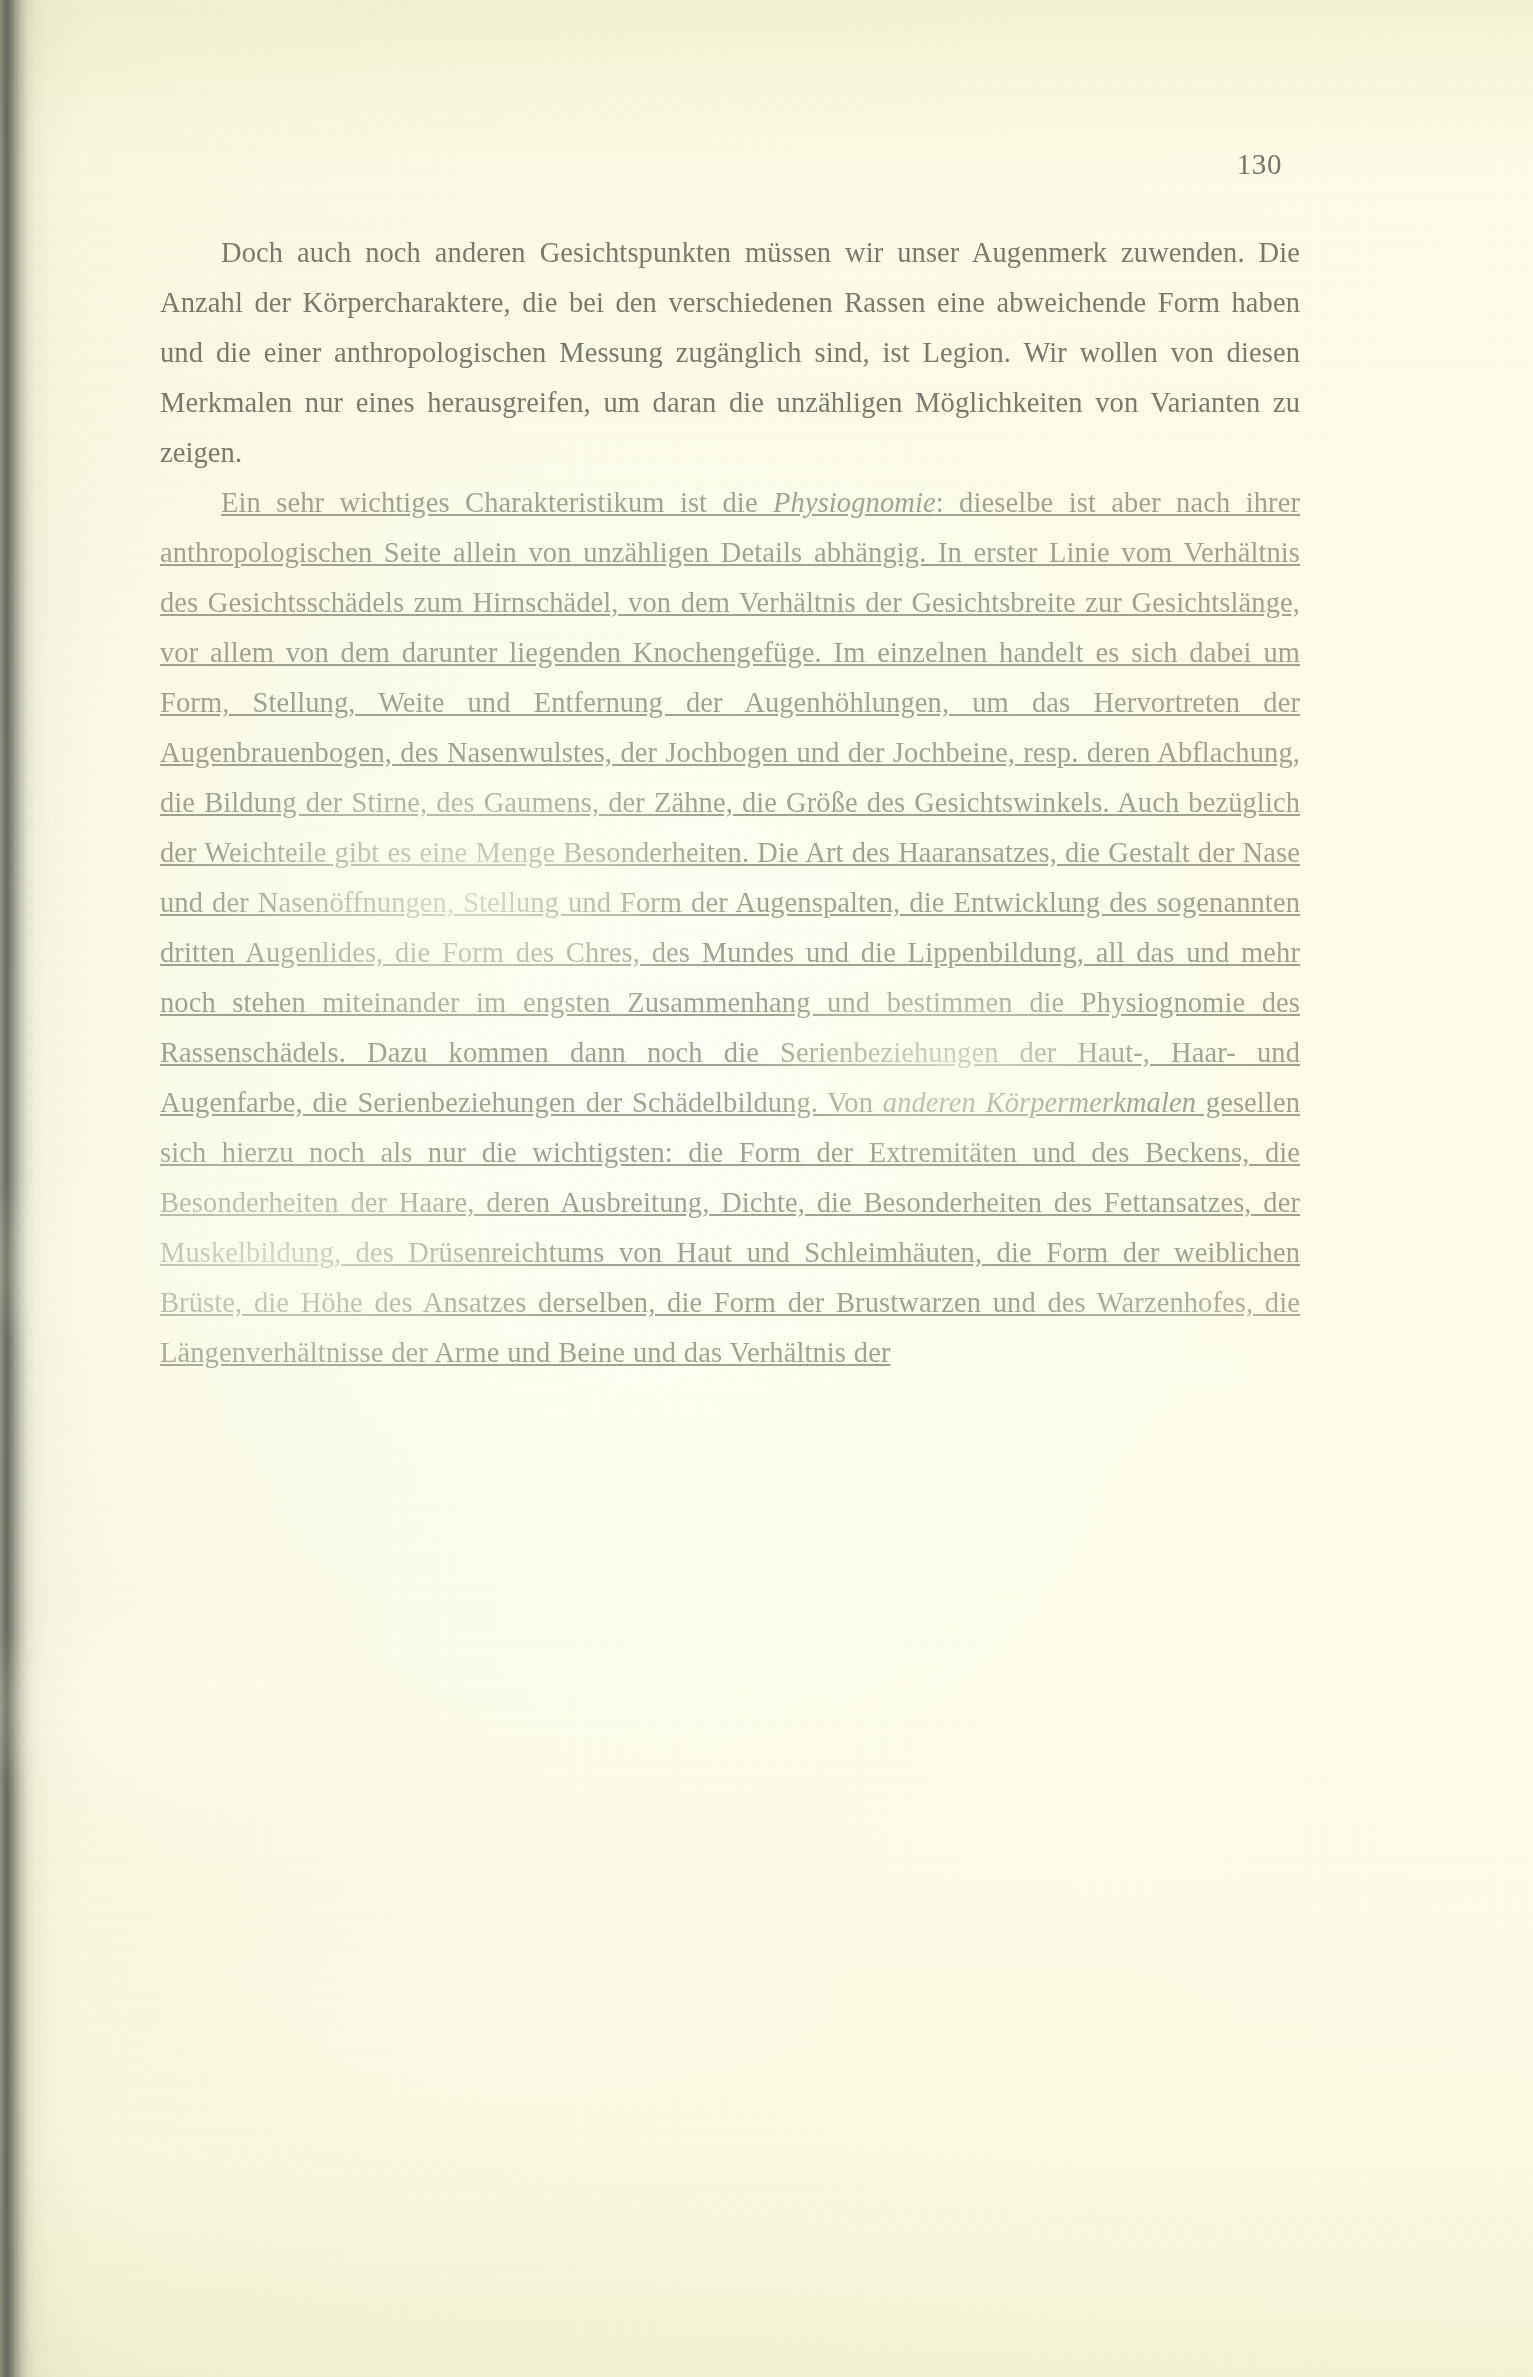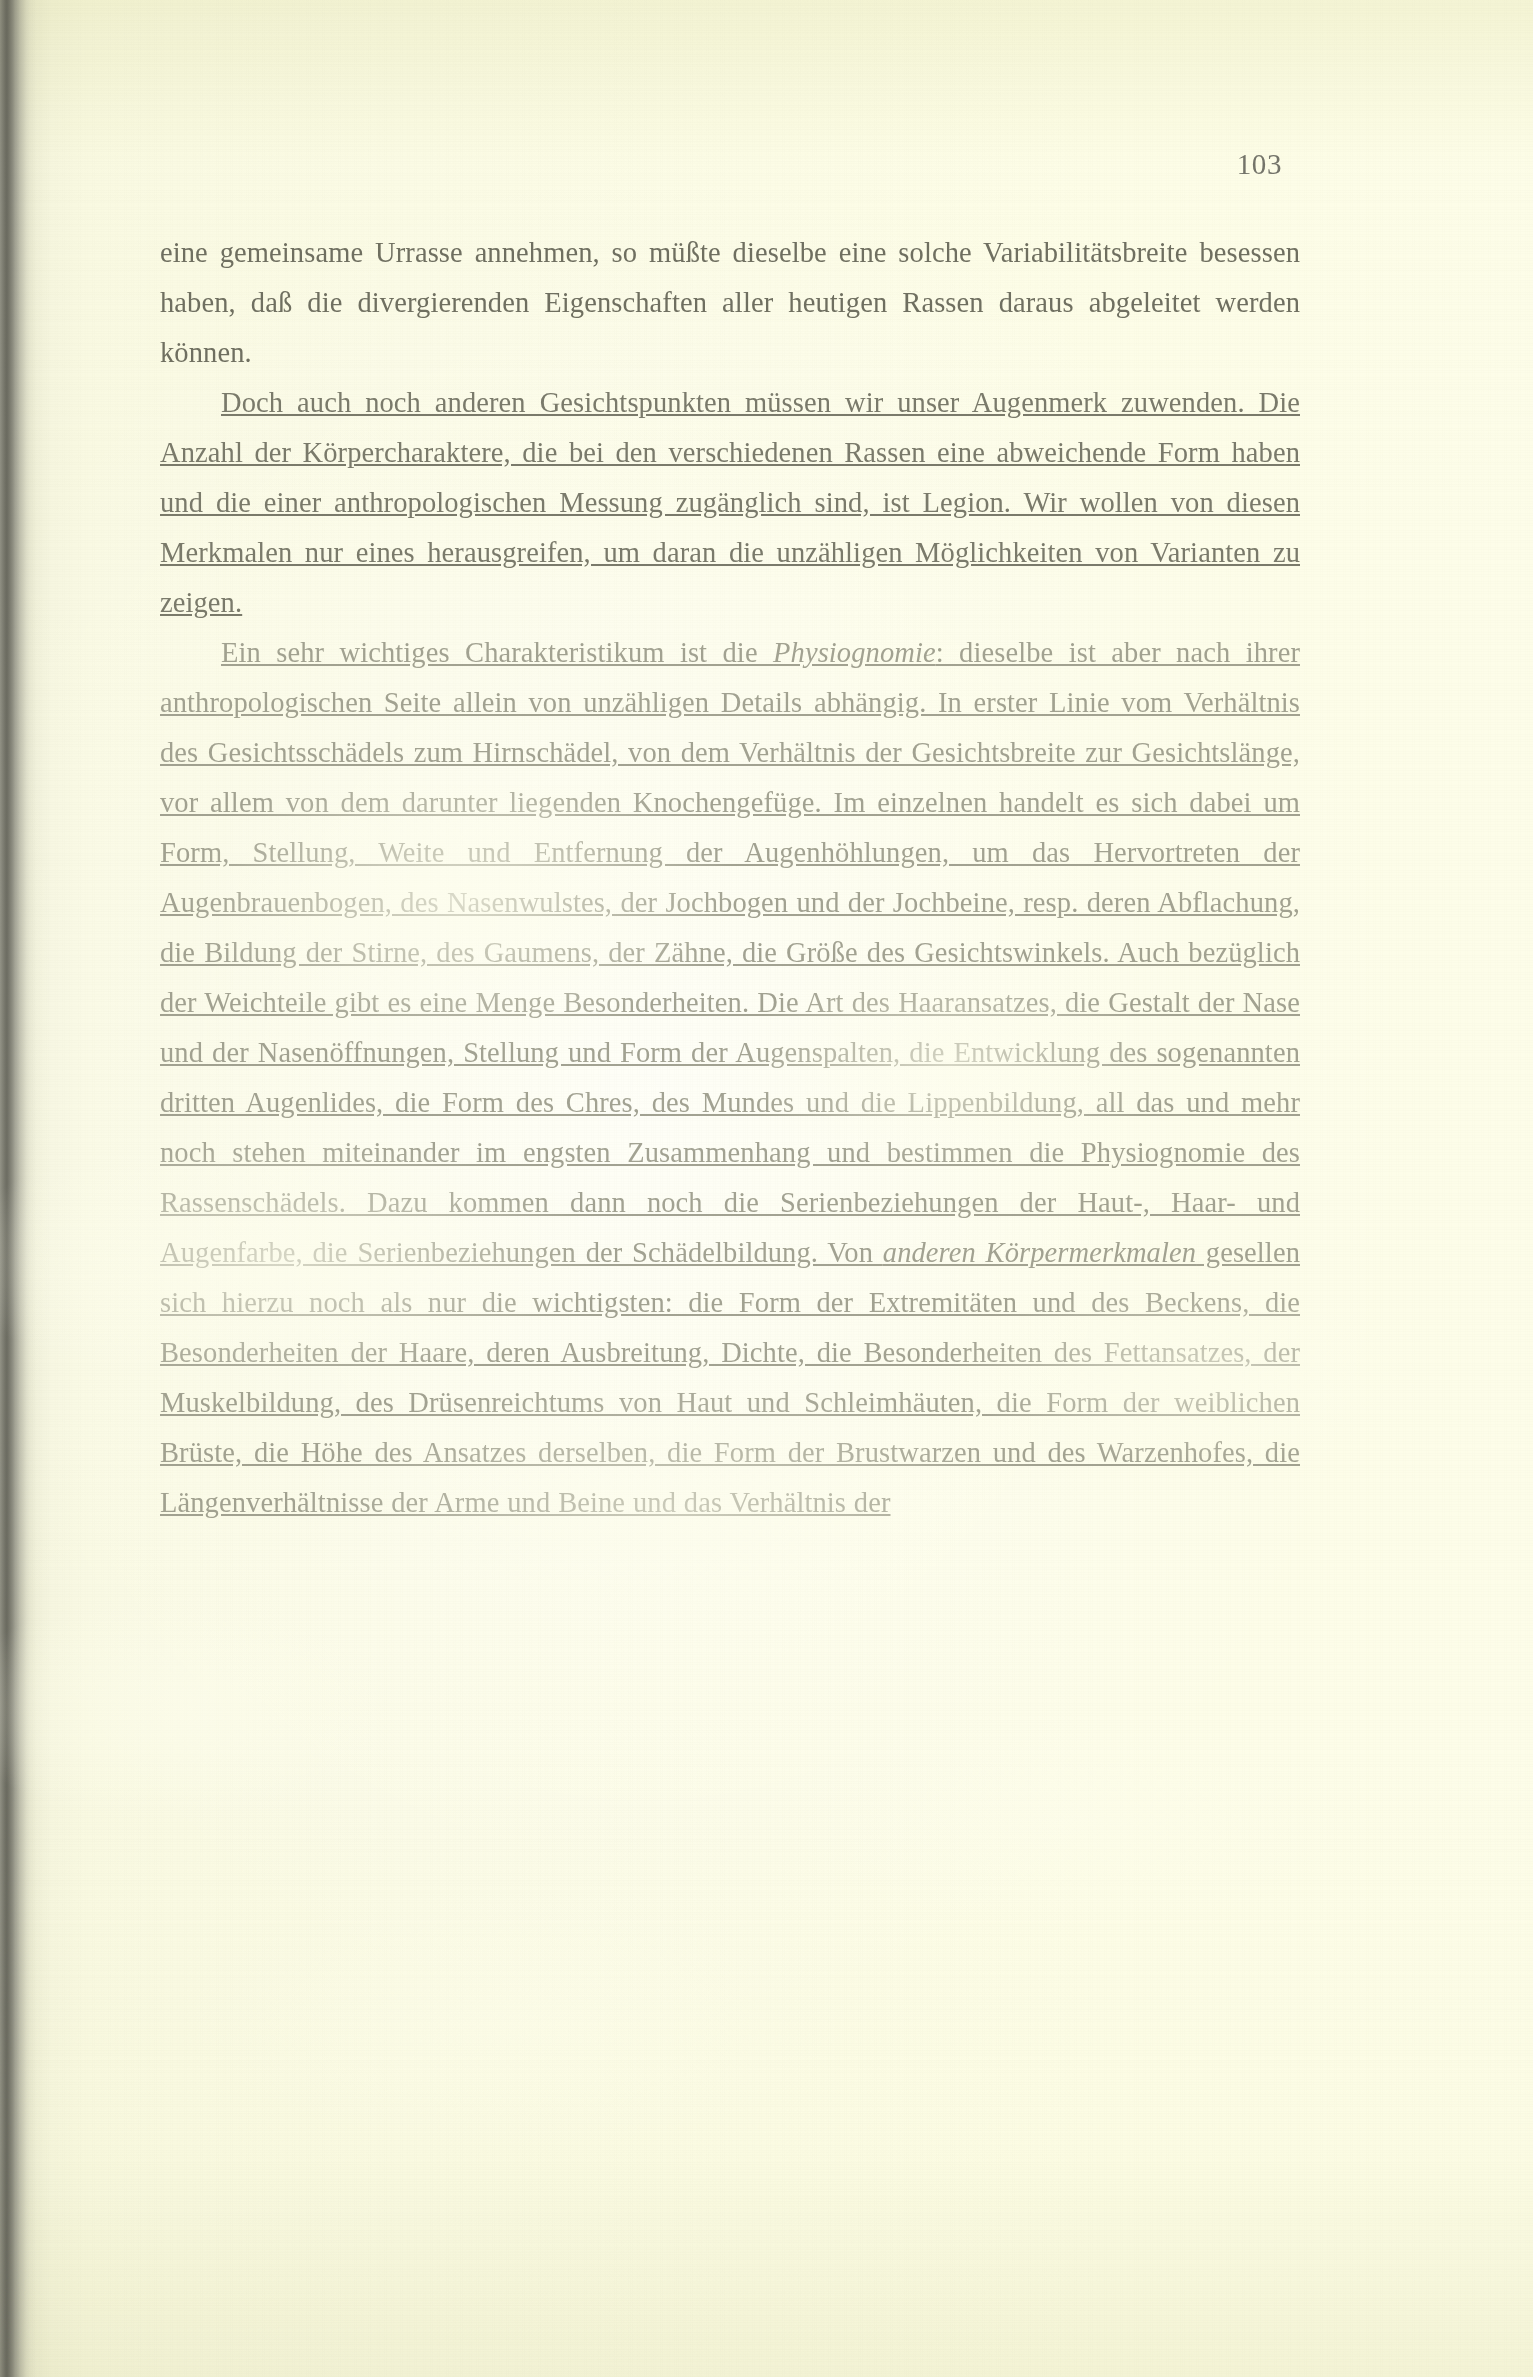--- a/index.html
+++ b/index.html
@@ -150,27 +150,24 @@
       radial-gradient(ellipse 30% 13% at 34% 88%, rgba(253,253,236,0.40) 0%, rgba(253,253,236,0) 74%);
   }
 </style>
 </head>
 <body>
 
 <div class="page">
 
   <div class="gutter-shadow"></div>
 
-  <div class="page-number">103</div>
+  <div class="page-number">130</div>
 
   <div class="textblock">
 
-    <p class="para fade-0">
-      <span>eine gemeinsame Urrasse annehmen, so müßte dieselbe eine solche Variabilitätsbreite besessen haben, daß die divergie­ren­den Eigenschaften aller heutigen Rassen daraus abgeleitet werden können.</span>
-    </p>
 
     <p class="para indent fade-1">
       <span>Doch auch noch anderen Gesichtspunkten müssen wir unser Augenmerk zuwenden. Die Anzahl der Körpercharaktere, die bei den verschiedenen Rassen eine abweichende Form haben und die einer anthropologischen Messung zugänglich sind, ist Legion. Wir wollen von diesen Merkmalen nur eines heraus­greifen, um daran die unzähligen Möglichkeiten von Varianten zu zeigen.</span>
     </p>
 
     <p class="para indent fade-4">
       <span>Ein sehr wichtiges Charakteristikum ist die </span><span class="ital">Physiognomie</span><span>: dieselbe ist aber nach ihrer anthropologischen Seite allein von unzähligen Details abhängig. In erster Linie vom Verhältnis des Gesichtsschädels zum Hirnschädel, von dem Verhältnis der Gesichtsbreite zur Gesichtslänge, vor allem von dem darunter liegenden Knochengefüge. Im einzelnen handelt es sich dabei um Form, Stellung, Weite und Entfernung der Augenhöhlun­gen, um das Hervortreten der Augenbrauenbogen, des Nasen­wulstes, der Jochbogen und der Jochbeine, resp. deren Ab­flachung, die Bildung der Stirne, des Gaumens, der Zähne, die Größe des Gesichtswinkels. Auch bezüglich der Weichteile gibt es eine Menge Besonderheiten. Die Art des Haaransatzes, die Gestalt der Nase und der Nasenöffnungen, Stellung und Form der Augenspalten, die Entwicklung des sogenannten dritten Augenlides, die Form des Chres, des Mundes und die Lippen­bildung, all das und mehr noch stehen miteinander im engsten Zusammenhang und bestimmen die Physiognomie des Rassen­schädels. Dazu kommen dann noch die Serienbeziehungen der Haut-, Haar- und Augenfarbe, die Serienbeziehungen der Schädelbildung. Von </span><span class="ital">anderen Körpermerkmalen</span><span> gesellen sich hierzu noch als nur die wichtigsten: die Form der Extremitäten und des Beckens, die Besonderheiten der Haare, deren Aus­breitung, Dichte, die Besonderheiten des Fettansatzes, der Muskelbildung, des Drüsenreichtums von Haut und Schleim­häuten, die Form der weiblichen Brüste, die Höhe des Ansatzes derselben, die Form der Brustwarzen und des Warzenhofes, die Längenverhältnisse der Arme und Beine und das Verhältnis der</span>
     </p>
 
   </div>

